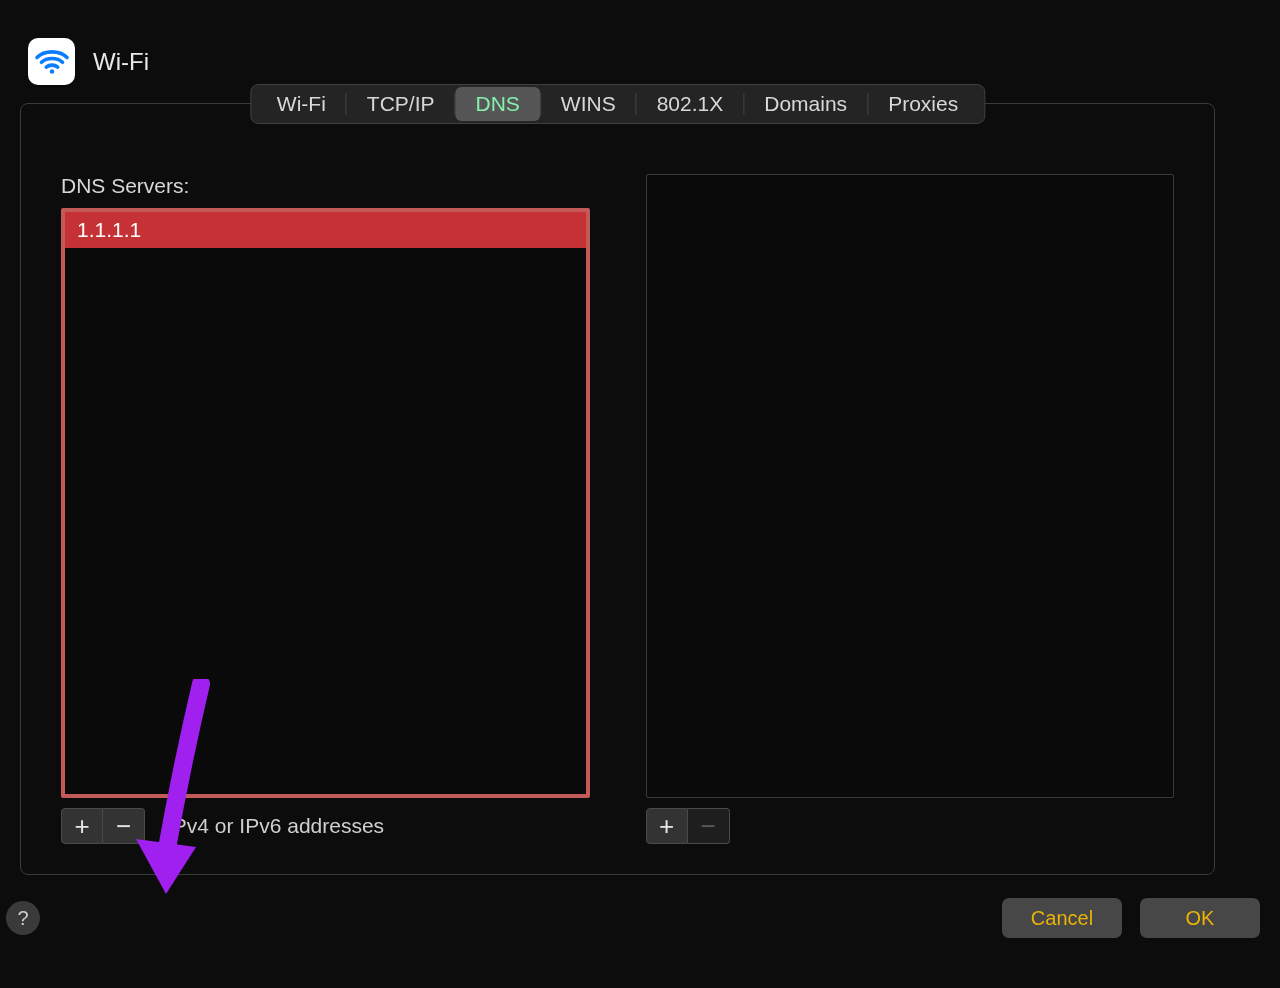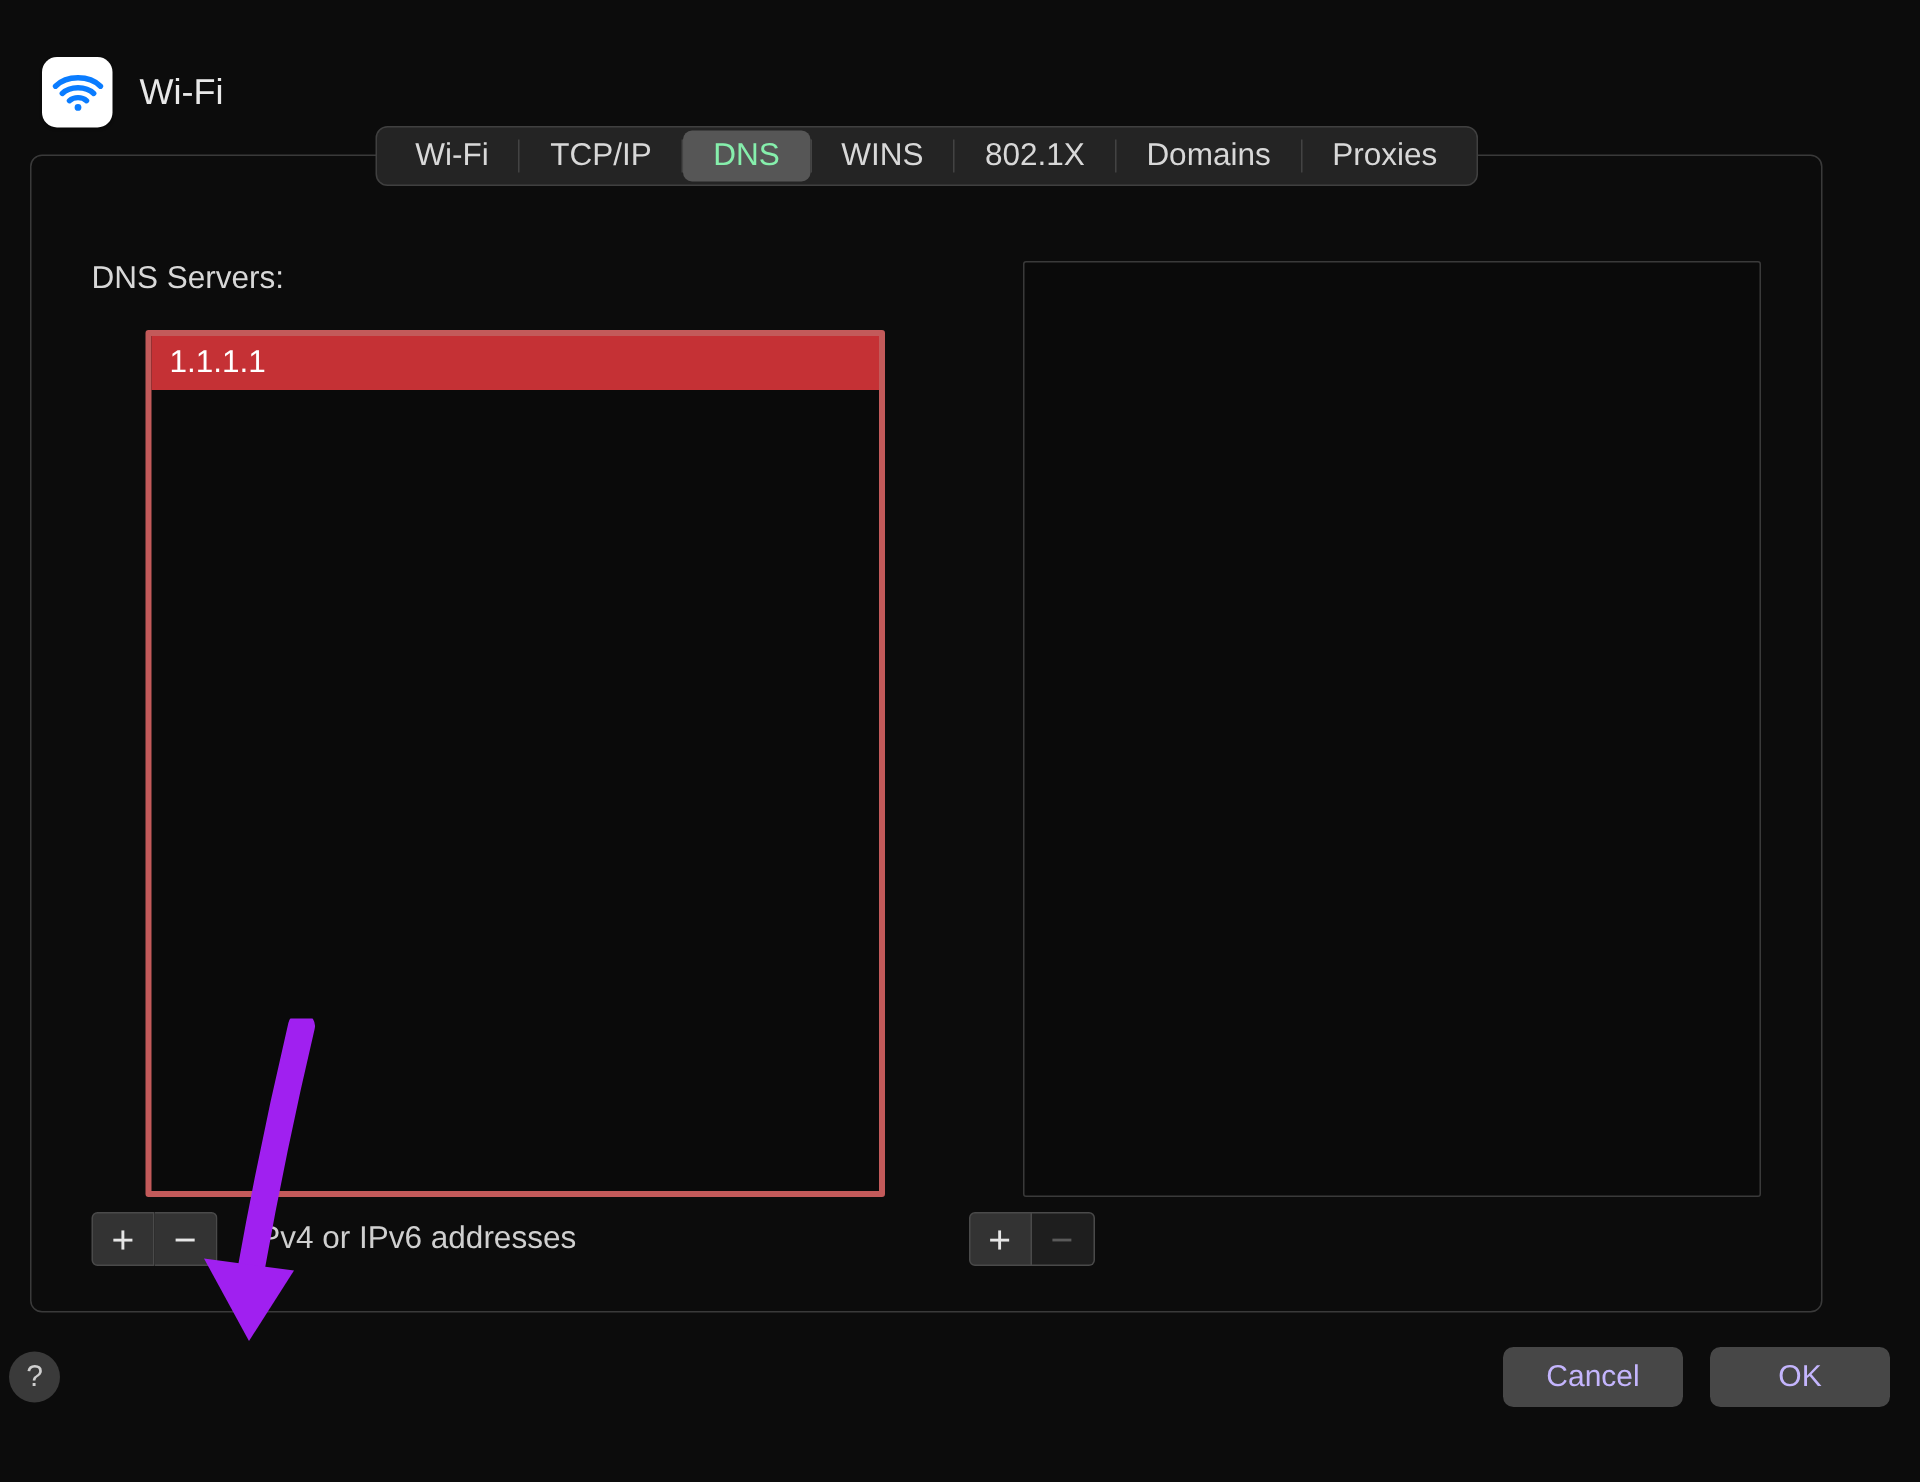--- a/index.html
+++ b/index.html
@@ -97,31 +97,30 @@
     gap: 56px;
   }
   .col {
     flex: 1;
     display: flex;
     flex-direction: column;
   }
   .col-label {
     font-size: 21px;
     color: #d8d8d8;
-    margin-bottom: 22px;
+    margin-bottom: 10px;
   }
 
   .listbox {
     background: #0a0a0a;
     border: 1px solid #3a3a3a;
     border-radius: 2px;
     flex: 1;
     min-height: 0;
     position: relative;
-    margin-left: 36px;
   }
   .listbox.focused {
     border: 4px solid #c35a5a;
   }
   .list-row {
     font-size: 21px;
     padding: 6px 12px;
     color: #ffffff;
   }
   .list-row.selected {
@@ -178,21 +177,21 @@
     margin-left: -14px;
     cursor: pointer;
   }
   .spacer { flex: 1; }
   .btn {
     height: 40px;
     min-width: 120px;
     padding: 0 28px;
     background: #474747;
     border-radius: 7px;
-    color: #c4b5fd;
+    color: #eab308;
     font-size: 20px;
     display:flex;align-items:center;justify-content:center;
     cursor:pointer;
     margin-left: 18px;
   }
 
   
   .arrow {
     position: absolute;
     left: 105px;

